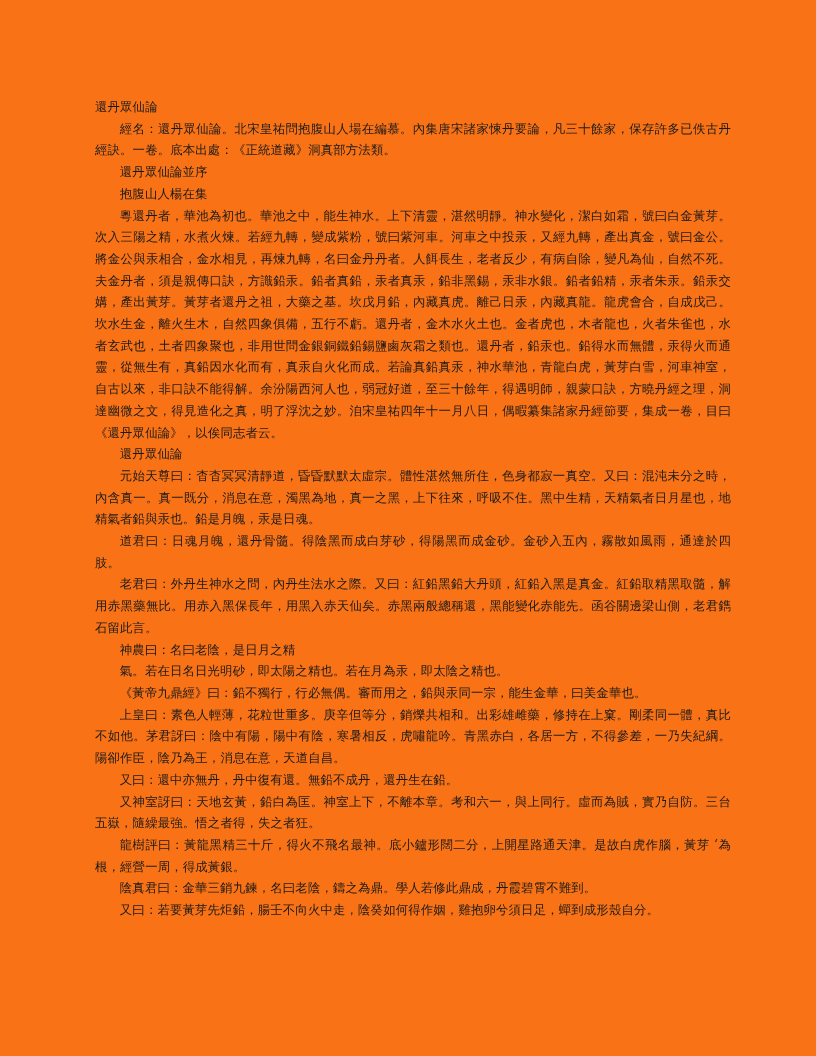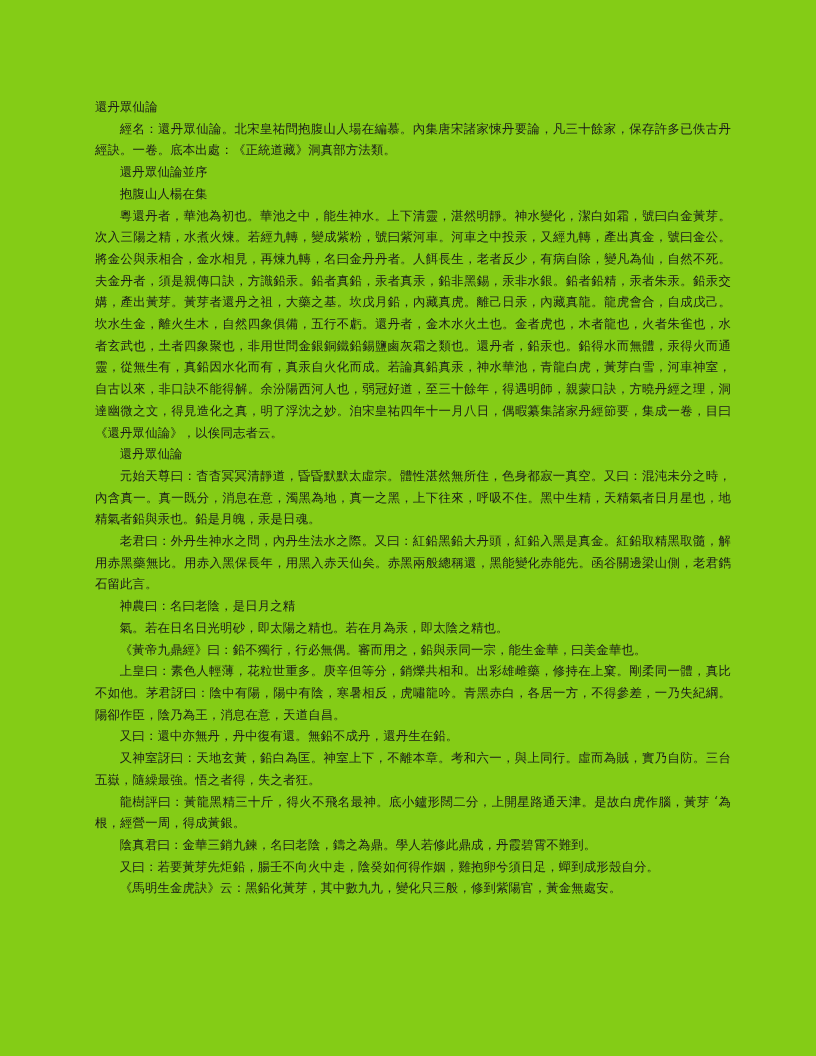--- a/index.html
+++ b/index.html
@@ -5,21 +5,21 @@
   html, body {
     margin: 0;
     padding: 0;
     background: #ffffff;
   }
   .page {
     position: relative;
     width: 816px;
     height: 1056px;
     margin: 0 auto;
-    background: #84cc16;
+    background: #f97316;
     box-sizing: border-box;
     overflow: hidden;
   }
   .content {
     position: absolute;
     left: 95px;
     top: 96px;
     width: 636px;
   }
   .doc-title,
@@ -55,20 +55,21 @@
     <p class="para">還丹眾仙論並序</p>
 
     <p class="para">抱腹山人楊在集</p>
 
     <p class="para">粵還丹者，華池為初也。華池之中，能生神水。上下清靈，湛然明靜。神水變化，潔白如霜，號曰白金黃芽。次入三陽之精，水煮火煉。若經九轉，變成紫粉，號曰紫河車。河車之中投汞，又經九轉，產出真金，號曰金公。將金公與汞相合，金水相見，再煉九轉，名曰金丹丹者。人餌長生，老者反少，有病自除，變凡為仙，自然不死。夫金丹者，須是親傳口訣，方識鉛汞。鉛者真鉛，汞者真汞，鉛非黑錫，汞非水銀。鉛者鉛精，汞者朱汞。鉛汞交媾，產出黃芽。黃芽者還丹之祖，大藥之基。坎戊月鉛，內藏真虎。離己日汞，內藏真龍。龍虎會合，自成戊己。坎水生金，離火生木，自然四象俱備，五行不虧。還丹者，金木水火土也。金者虎也，木者龍也，火者朱雀也，水者玄武也，土者四象聚也，非用世問金銀銅鐵鉛錫鹽鹵灰霜之類也。還丹者，鉛汞也。鉛得水而無體，汞得火而通靈，從無生有，真鉛因水化而有，真汞自火化而成。若論真鉛真汞，神水華池，青龍白虎，黃芽白雪，河車神室，自古以來，非口訣不能得解。余汾陽西河人也，弱冠好道，至三十餘年，得遇明師，親蒙口訣，方曉丹經之理，洞達幽微之文，得見造化之真，明了浮沈之妙。洎宋皇祐四年十一月八日，偶暇纂集諸家丹經節要，集成一卷，目曰《還丹眾仙論》，以俟同志者云。</p>
 
     <p class="para">還丹眾仙論</p>
 
     <p class="para">元始天尊曰：杳杳冥冥清靜道，昏昏默默太虛宗。體性湛然無所住，色身都寂一真空。又曰：混沌未分之時，內含真一。真一既分，消息在意，濁黑為地，真一之黑，上下往來，呼吸不住。黑中生精，天精氣者日月星也，地精氣者鉛與汞也。鉛是月魄，汞是日魂。</p>
 
+    <p class="para">道君曰：日魂月魄，還丹骨髓。得陰黑而成白芽砂，得陽黑而成金砂。金砂入五內，霧散如風雨，通達於四肢。</p>
 
     <p class="para">老君曰：外丹生神水之問，內丹生法水之際。又曰：紅鉛黑鉛大丹頭，紅鉛入黑是真金。紅鉛取精黑取髓，解用赤黑藥無比。用赤入黑保長年，用黑入赤天仙矣。赤黑兩般總稱還，黑能變化赤能先。函谷關邊梁山側，老君鐫石留此言。</p>
 
     <p class="para">神農曰：名曰老陰，是日月之精</p>
 
     <p class="para">氣。若在日名日光明砂，即太陽之精也。若在月為汞，即太陰之精也。</p>
 
     <p class="para">《黃帝九鼎經》曰：鉛不獨行，行必無偶。審而用之，鉛與汞同一宗，能生金華，曰美金華也。</p>
 
     <p class="para">上皇曰：素色人輕薄，花粒世重多。庚辛但等分，銷爍共相和。出彩雄雌藥，修持在上窠。剛柔同一體，真比不如他。茅君訝曰：陰中有陽，陽中有陰，寒暑相反，虎嘯龍吟。青黑赤白，各居一方，不得參差，一乃失紀綱。陽卻作臣，陰乃為王，消息在意，天道自昌。</p>
@@ -77,17 +78,16 @@
 
 
     <p class="para">又神室訝曰：天地玄黃，鉛白為匡。神室上下，不離本章。考和六一，與上同行。虛而為賊，實乃自防。三台五嶽，隨繰最強。悟之者得，失之者狂。</p>
 
     <p class="para">龍樹評曰：黃龍黑精三十斤，得火不飛名最神。底小鑪形闊二分，上開星路通天津。是故白虎作腦，黃芽 ‘為根，經營一周，得成黃銀。</p>
 
     <p class="para">陰真君曰：金華三銷九鍊，名曰老陰，鑄之為鼎。學人若修此鼎成，丹霞碧霄不難到。</p>
 
     <p class="para">又曰：若要黃芽先炬鉛，腸壬不向火中走，陰癸如何得作姻，雞抱卵兮須日足，蟬到成形殼自分。</p>
 
-    <p class="para">《馬明生金虎訣》云：黑鉛化黃芽，其中數九九，變化只三般，修到紫陽官，黃金無處安。</p>
 
 
   </div>
 </div>
 
 </body></html>

